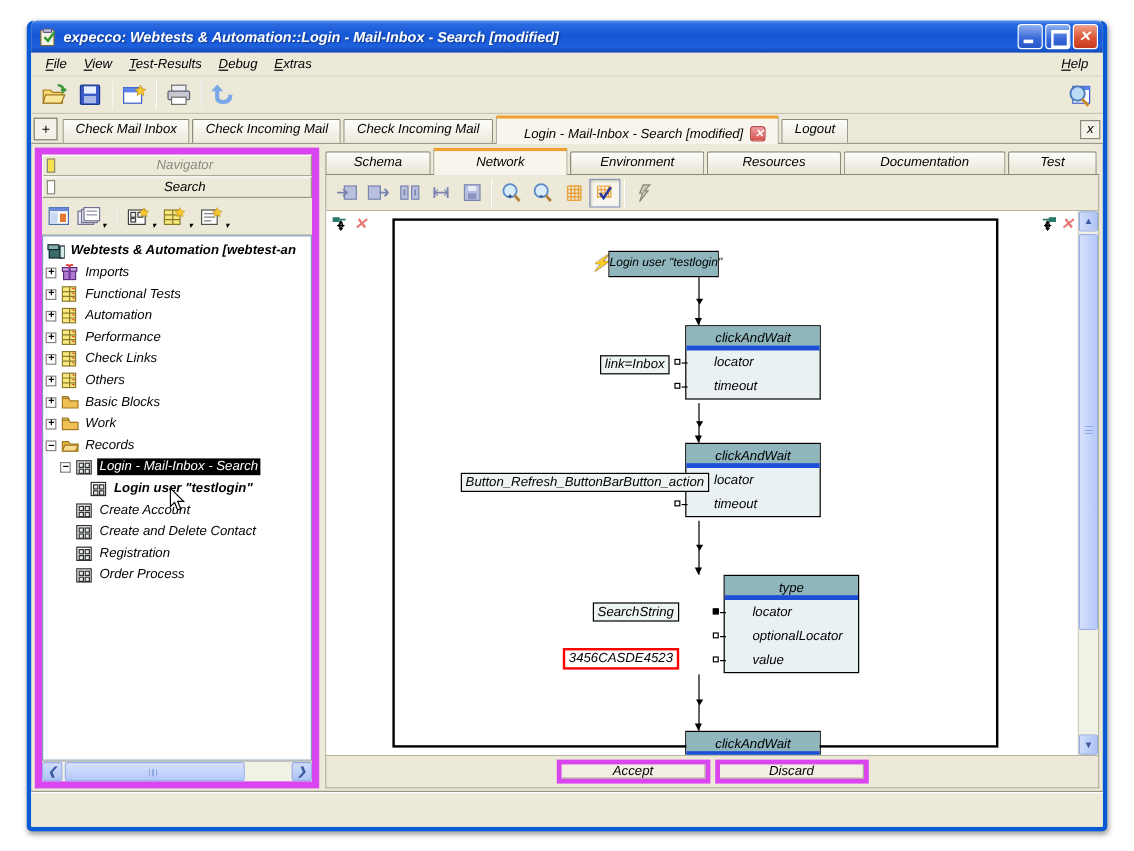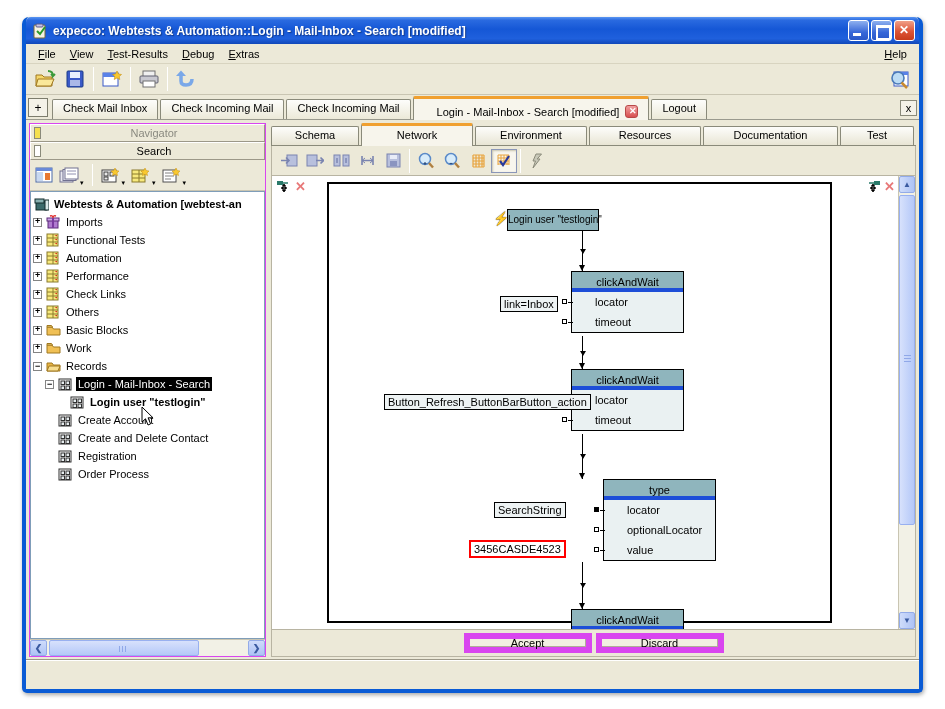--- a/index.html
+++ b/index.html
@@ -2,21 +2,21 @@
 <html><head>
 <meta charset="utf-8">
 <style>
   * { box-sizing: border-box; margin:0; padding:0; }
   html,body { width:945px; height:709px; background:#ffffff; overflow:hidden;
     font-family:"Liberation Sans", sans-serif; font-size:11px; color:#000; }
 
   
   .window { position:absolute; left:22px; top:17px; width:901px; height:676px;
     border:4px solid #0a5bd5; border-top:none; border-radius:7px 7px 5px 5px;
-    background:#ece9d8; box-shadow:1px 2px 4px rgba(0,0,0,.35); display:flex; flex-direction:column; }
+    background:#ece9d8; box-shadow:1px 2px 4px rgba(0,0,0,.35); display:flex; flex-direction:column;font-style:italic; }
 
   .titlebar { height:27px; border-radius:5px 5px 0 0; padding:0 4px 0 6px;
     background:linear-gradient(180deg,#5a96f2 0%,#2a6ae0 12%,#1557d6 45%,#1f60dd 80%,#1048b8 100%);
     display:flex; align-items:center; gap:5px; flex:0 0 auto; }
   .titlebar .title { color:#fff; font-weight:bold; font-size:12px; text-shadow:1px 1px 1px #123a8a;
     flex:1; white-space:nowrap; overflow:hidden; }
   .win-btns { display:flex; gap:2px; }
   .wbtn { width:21px; height:21px; border-radius:3px; border:1px solid #fff;
     background:linear-gradient(180deg,#8eb0ef,#3767d8 60%,#2a58c8); position:relative; cursor:pointer; }
   .wbtn.close { background:linear-gradient(180deg,#f0a088,#dd5436 55%,#c83c1c); }
@@ -51,21 +51,21 @@
   .tab-close { width:13px; height:13px; border-radius:3px; border:1px solid #b84848;
     background:linear-gradient(180deg,#f0a0a0,#d85050); position:relative; cursor:pointer; }
   .tab-close::after { content:"\2715"; position:absolute; left:2.5px; top:-0.5px; color:#fff; font-size:9px; font-weight:bold; }
   .tabbar-x { margin-left:auto; width:17px; height:16px; border:1px solid #8a8a7a; background:#f4f2e8;
     display:flex; align-items:center; justify-content:center; margin-bottom:3px; cursor:pointer; }
 
   
   .main { flex:1; display:flex; padding:3px 3px 2px 3px; min-height:0; }
 
   
-  .leftpanel { width:237px; flex:0 0 auto; display:flex; flex-direction:column; border:1px solid #d946ef; background:#ece9d8; }
+  .leftpanel { width:237px; flex:0 0 auto; display:flex; flex-direction:column; border:6px solid #d946ef; background:#ece9d8; }
   .nav-header { height:18px; border:1px solid; border-color:#fff #9c9888 #9c9888 #fff; background:#ece9d8;
     display:flex; align-items:center; flex:0 0 auto; }
   .nav-header .grip { width:7px; height:12px; border:1px solid #8a8a7a; background:#fff; margin:0 3px; }
   .nav-header .grip.yellow { background:#f5e050; }
   .nav-header .cap { flex:1; text-align:center; color:#8a8a80; }
   .nav-header.search .cap { color:#000; }
   .nav-tools { height:31px; display:flex; align-items:center; padding:2px 3px; gap:2px; flex:0 0 auto;
     border-bottom:1px solid #c9c5b2; }
   .ntbtn { height:24px; padding:0 2px; display:flex; align-items:center; cursor:pointer; }
   .caret { font-size:7px; margin-left:1px; align-self:flex-end; }
@@ -118,21 +118,21 @@
     border-radius:2px; color:#3a5aa0; display:flex; align-items:center; justify-content:center;
     font-size:8px; cursor:pointer; flex:0 0 auto; }
   .vthumb { height:330px; margin-top:2px; background:linear-gradient(90deg,#d7e1fc,#b4c8f8); border:1px solid #98b0f0;
     border-radius:2px; position:relative; cursor:grab; }
   .vthumb::after { content:""; position:absolute; top:50%; left:4px; width:7px; height:9px; margin-top:-5px;
     background:repeating-linear-gradient(180deg,#90a8e8 0 1px,transparent 1px 3px); }
   .vscroll .vbtn.down { margin-top:auto; }
 
   .efooter { height:27px; flex:0 0 auto; background:#ece9d8; border:1px solid #b8b4a2; border-top:none;
     display:flex; align-items:center; justify-content:center; gap:4px; }
-  .fbtn { width:128px; height:20px; background:#f2efe2; border:6px solid #d946ef;
+  .fbtn { width:128px; height:20px; background:#f2efe2; border:4px solid #d946ef;
     box-shadow:inset -1px -1px 0 #b0ac98; cursor:pointer; font-size:11px;
     display:flex; align-items:center; justify-content:center; }
 
   .statusbar { height:30px; flex:0 0 auto; border-top:1px solid #9c9888; box-shadow:inset 0 1px 0 #fff; background:#ece9d8; }
 
   
   .node { position:absolute; width:113px; border:1px solid #000; background:#eaf1f2; cursor:pointer; }
   .node-title { background:#8fb5bd; border-bottom:4px solid #1d4ed8; text-align:center; height:20px;
     line-height:20px; white-space:nowrap; }
   .node.start { height:22px; background:#8fb5bd; }

